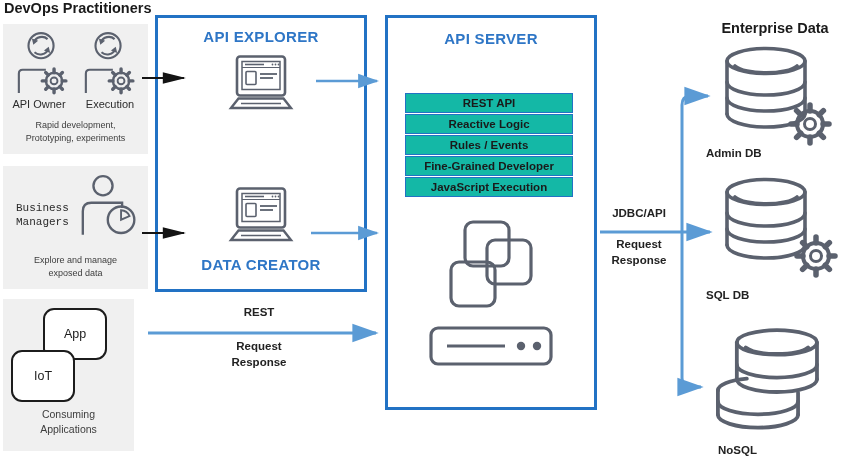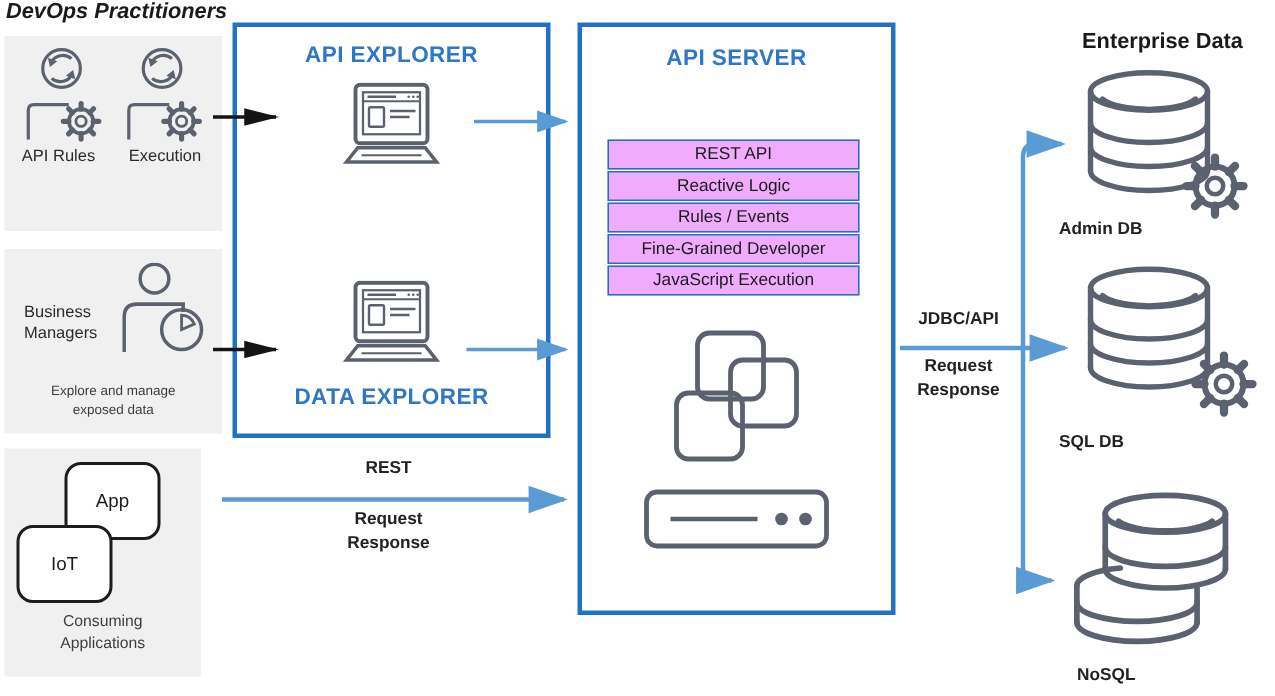--- a/index.html
+++ b/index.html
@@ -7,21 +7,21 @@
   #canvas { position:relative; width:850px; height:464px; background:#fff; overflow:hidden; }
   .abs { position:absolute; }
   .panel { position:absolute; background:#f0f0f0; }
   .heading { font-weight:bold; font-size:14.5px; color:#1a1a1a; }
   .blue-box { position:absolute; background:#fff; border:3px solid #2272c4; }
   .blue-title { position:absolute; width:100%; text-align:center; font-weight:bold; font-size:15px; color:#2e76c6; letter-spacing:.3px; }
   .role { position:absolute; font-size:11px; color:#2b2b2b; text-align:center; }
   .panel-desc { position:absolute; width:100%; text-align:center; font-size:9px; color:#3d3d3d; line-height:1.4; }
   .biz-title { position:absolute; font-size:11px; color:#2b2b2b; line-height:1.3; }
   .app-block { position:absolute; width:64px; height:52px; background:#fff; border:2.5px solid #1c1c1c; border-radius:11px; display:flex; align-items:center; justify-content:center; font-size:12.5px; color:#1c1c1c; }
-  .feature-row { width:168px; height:20px; background:#f0abfc; border:1.5px solid #2272c4; margin-bottom:1px; display:flex; align-items:center; justify-content:center; font-size:11.5px; font-weight:normal; color:#1a1a1a; }
+  .feature-row { width:168px; height:20px; background:#14b8a6; border:1.5px solid #2272c4; margin-bottom:1px; display:flex; align-items:center; justify-content:center; font-size:11.5px; font-weight:bold; color:#1a1a1a; }
   .conn-label { position:absolute; text-align:center; font-size:11.5px; font-weight:600; color:#222; }
   .db-label { position:absolute; width:130px; font-size:11.5px; font-weight:600; color:#222; }
   svg.layer { position:absolute; left:0; top:0; pointer-events:none; }
 </style>
 </head>
 <body>
 
 <svg width="0" height="0" style="position:absolute" aria-hidden="true">
   <defs>
     <symbol id="sym-gear" viewBox="0 0 48 48">
@@ -110,56 +110,57 @@
           <path d="M77 58 V78"></path>
         <path d="M5 66 A36 11.5 0 0 0 77 66"></path>
         <path d="M5 78 A36 11.5 0 0 0 77 78"></path>
       </g>
     </symbol>
   </defs>
 </svg>
 
 <div id="canvas">
 
-  <div class="abs heading" style="left:4px; top:0px;font-style:italic;">DevOps Practitioners</div>
+  <div class="abs heading" style="left:4px; top:0px;">DevOps Practitioners</div>
 
   <div class="panel" style="left:3px; top:24px; width:145px; height:130px;">
     <svg class="abs" style="left:12px; top:7px;" width="54" height="66">
         <use href="#sym-cycle-gear"></use>
       </svg>
     <svg class="abs" style="left:79px; top:7px;" width="54" height="66">
         <use href="#sym-cycle-gear"></use>
       </svg>
-    <div class="role" style="left:0px; top:74px; width:72px;">API Rules</div>
+    <div class="role" style="left:0px; top:74px; width:72px;">API Owner</div>
     <div class="role" style="left:70px; top:74px; width:74px;">Execution</div>
+    <div class="panel-desc" style="top:95px; left:0; padding:0 8px;">Rapid development, Prototyping, experiments</div>
   </div>
 
   <div class="panel" style="left:3px; top:166px; width:145px; height:123px;">
-    <div class="biz-title" style="left:13px; top:35px; width:58px;">Business Managers</div>
+    <div class="biz-title" style="left:13px; top:35px; width:58px;font-family:Liberation Mono, monospace;">Business Managers</div>
     <svg class="abs" style="left:66px; top:9px;" width="68" height="64">
         <use href="#sym-person-chart"></use>
       </svg>
     <div class="panel-desc" style="top:88px; left:0; padding:0 16px;">Explore and manage exposed data</div>
   </div>
 
   <div class="panel" style="left:3px; top:299px; width:131px; height:152px;">
     <div class="app-block" style="left:40px; top:9px; z-index:1;">App</div>
     <div class="app-block" style="left:8px; top:51px; z-index:2;">IoT</div>
     <div class="panel-desc" style="top:108px; left:0; padding:0 26px; font-size:10.5px;">Consuming Applications</div>
   </div>
 
   <div class="blue-box" style="left:155px; top:15px; width:212px; height:277px;">
     <div class="blue-title" style="top:10px;">API EXPLORER</div>
     <svg class="abs" style="left:70px; top:37px;" width="66" height="58">
         <use href="#sym-laptop"></use>
       </svg>
     <svg class="abs" style="left:70px; top:169px;" width="66" height="58">
         <use href="#sym-laptop"></use>
       </svg>
-    <div class="blue-title" style="top:238px;">DATA EXPLORER</div>
+    <div class="blue-title" style="top:238px;">DATA CREATOR</div>
   </div>
 
   <div class="blue-box" style="left:385px; top:15px; width:212px; height:395px;">
     <div class="blue-title" style="top:12px;">API SERVER</div>
     <div class="abs" style="left:17px; top:75px;">
       <div class="feature-row">REST API</div>
       <div class="feature-row">Reactive Logic</div>
       <div class="feature-row">Rules / Events</div>
       <div class="feature-row">Fine-Grained Developer</div>
       <div class="feature-row">JavaScript Execution</div>

